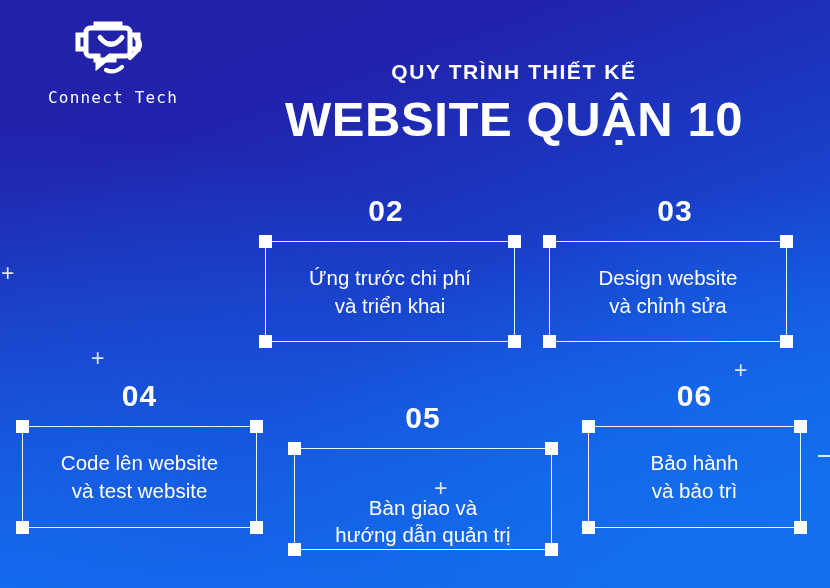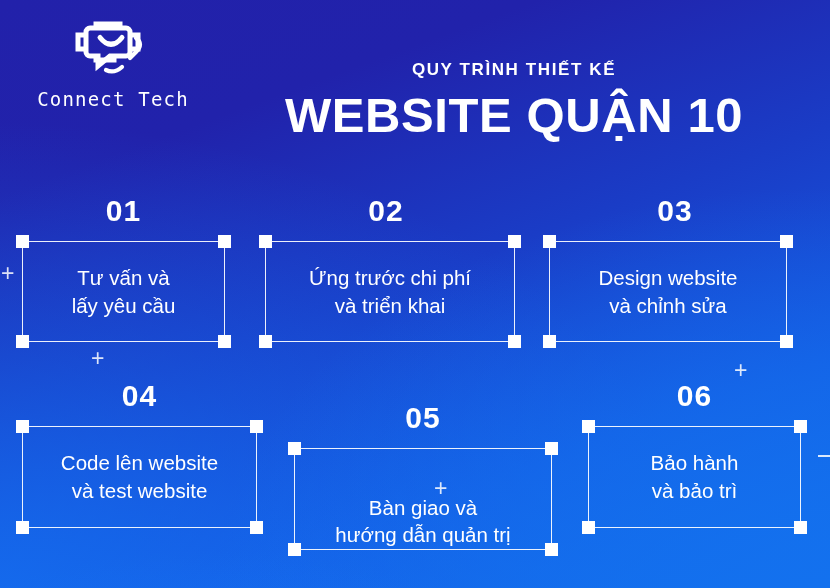--- a/index.html
+++ b/index.html
@@ -34,39 +34,39 @@
     left: 24px;
     top: 18px;
     width: 178px;
     text-align: center;
     z-index: 5;
   }
   .logo-mark { width: 86px; height: 62px; margin: 0 auto; display: block; }
   .logo-text {
     margin-top: 8px;
     color: #ffffff;
-    font-size: 19px;
+    font-size: 16px;
     letter-spacing: 1.2px;
     font-family: "DejaVu Sans Mono", monospace;
     font-weight: 400;
     white-space: nowrap;
   }
 
   
   .heading-block {
     position: absolute;
     left: 214px;
     top: 60px;
     width: 600px;
     text-align: center;
     z-index: 5;
   }
   .heading-sub {
     color: #ffffff;
-    font-size: 17px;
+    font-size: 21px;
     font-weight: bold;
     letter-spacing: 1.6px;
     line-height: 1.15;
     white-space: nowrap;
   }
   .heading-main {
     color: #ffffff;
     font-size: 49px;
     font-weight: bold;
     letter-spacing: 0.6px;
@@ -160,31 +160,20 @@
       <path d="M30 19.5 q11 14 22 0" fill="none" stroke="#ffffff" stroke-width="5" stroke-linecap="round"></path>
     </svg>
     <div class="logo-text">Connect Tech</div>
   </div>
 
   <div class="heading-block">
     <div class="heading-sub">QUY TRÌNH THIẾT KẾ</div>
     <div class="heading-main">WEBSITE QUẬN 10</div>
   </div>
 
-  <div class="step" style="left:22px; top:196px; width:203px; height:146px;">
-    <div class="step-num" style="top:0;">01</div>
-    <div class="step-box" style="left:0; top:45px; width:203px; height:101px;">
-      <div class="step-label">Tư vấn và
-lấy yêu cầu</div>
-      <span class="handle h-tl"></span>
-      <span class="handle h-tr"></span>
-      <span class="handle h-bl"></span>
-      <span class="handle h-br"></span>
-    </div>
-  </div>
 
   <div class="step" style="left:261px; top:196px; width:250px; height:146px;">
     <div class="step-num" style="top:0;">02</div>
     <div class="step-box" style="left:4px; top:45px; width:250px; height:101px;">
       <div class="step-label">Ứng trước chi phí
 và triển khai</div>
       <span class="handle h-tl"></span>
       <span class="handle h-tr"></span>
       <span class="handle h-bl"></span>
       <span class="handle h-br"></span>

